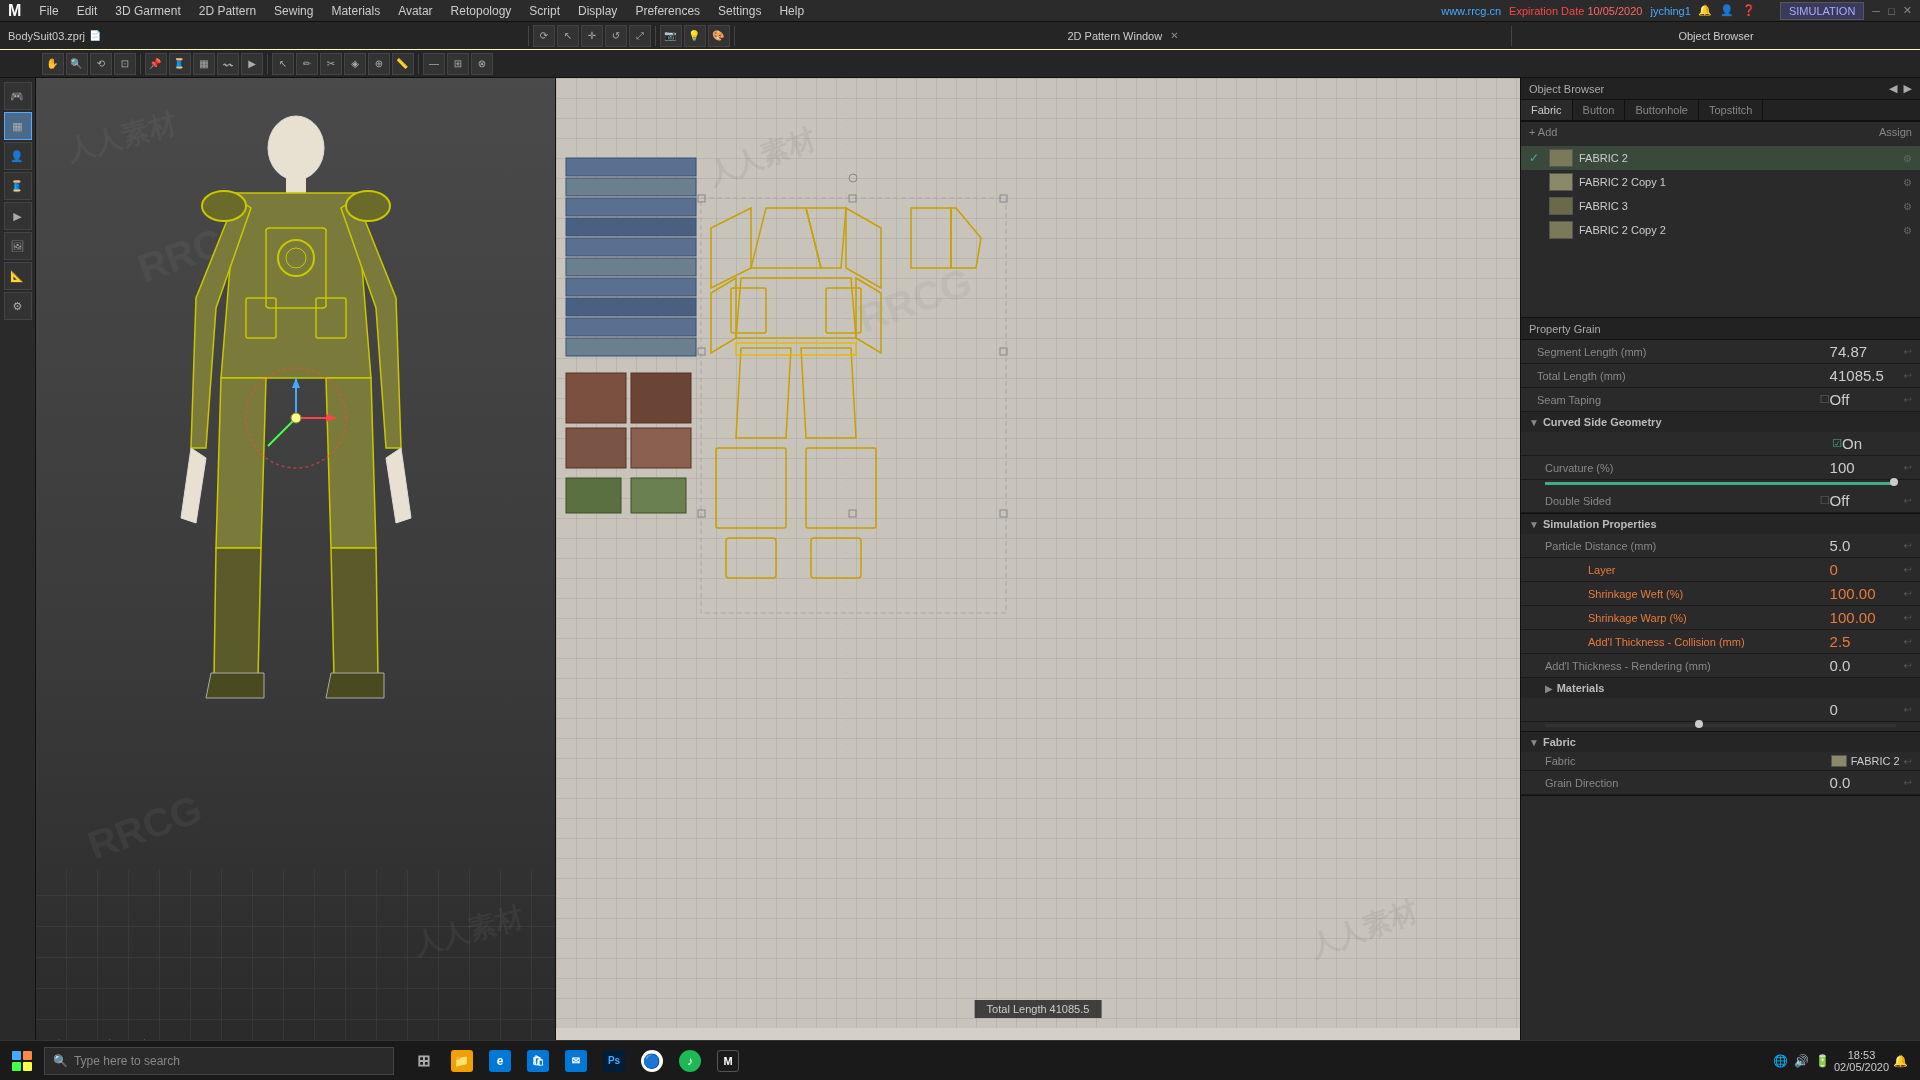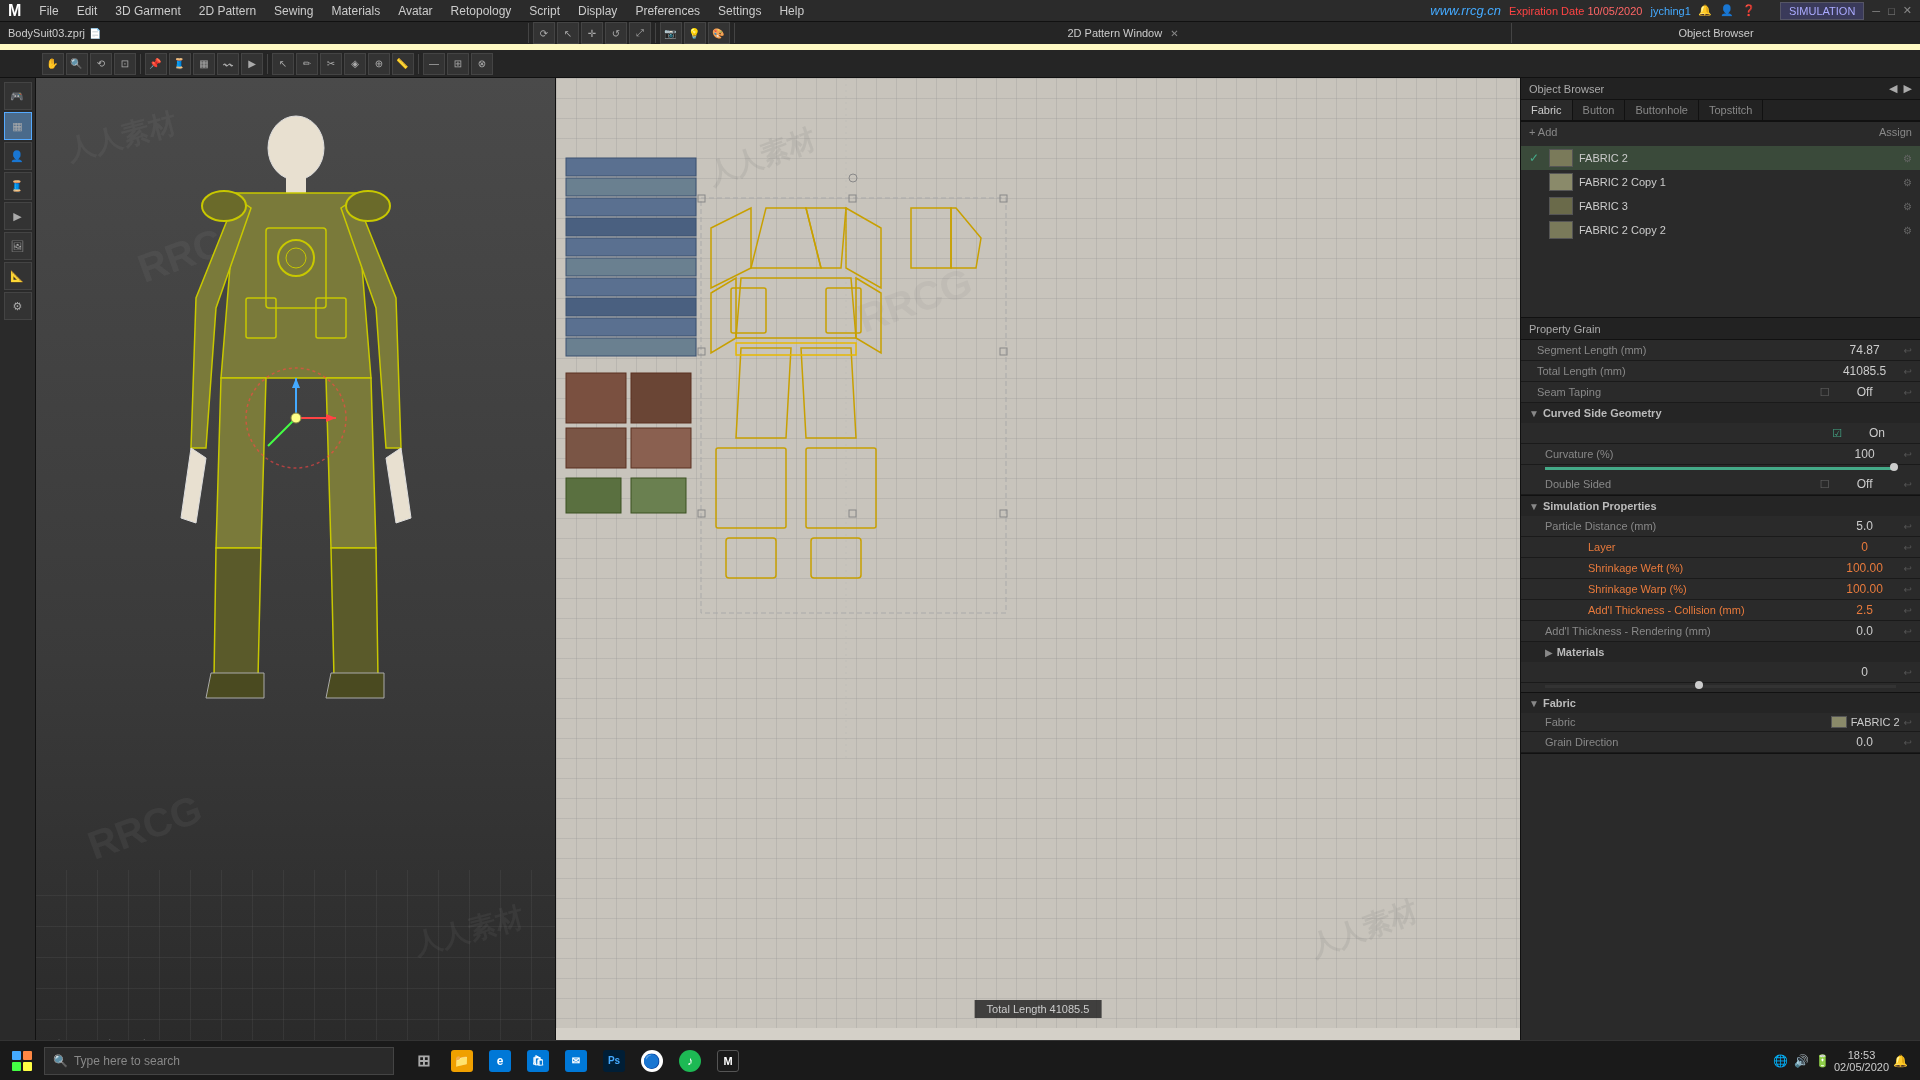--- a/index.html
+++ b/index.html
@@ -45,21 +45,21 @@
     }
 
     
     #toolbar {
       height: 28px;
       background: #252525;
       display: flex;
       align-items: center;
       padding: 0 4px;
       gap: 2px;
-      border-bottom: 6px solid #fef9c3;
+      border-bottom: 1px solid #fef9c3;
     }
     .toolbar-btn {
       width: 22px; height: 22px;
       background: #333;
       border: 1px solid #444;
       color: #aaa;
       font-size: 10px;
       display: flex; align-items: center; justify-content: center;
       cursor: pointer;
     }
@@ -254,21 +254,21 @@
     .prop-section-header .arrow { color: #888; font-size: 10px; }
     .prop-section-header .label { font-size: 11px; color: #bbb; font-weight: bold; }
     .prop-row {
       display: flex;
       align-items: center;
       padding: 3px 8px 3px 16px;
       border-bottom: 1px solid #1a1a1a;
     }
     .prop-label { font-size: 11px; color: #888; flex: 1; }
     .prop-label.orange { color: #e87a3c; margin-left: 43px; }
-    .prop-value { font-size: 12px; color: #ccc; min-width: 70px; text-align: center; }
+    .prop-value { font-size: 15px; color: #ccc; min-width: 70px; text-align: left; }
     .prop-value.orange { color: #e87a3c; }
     .prop-reset { color: #555; font-size: 10px; margin-left: 4px; cursor: pointer; }
     .checkbox-on { color: #4a8; font-size: 11px; }
     .checkbox-off { color: #666; font-size: 11px; }
     .fabric-value-row {
       display: flex;
       align-items: center;
       padding: 3px 8px 3px 16px;
       border-bottom: 1px solid #1a1a1a;
     }
@@ -352,21 +352,21 @@
   <span class="menu-item">Sewing</span>
   <span class="menu-item">Materials</span>
   <span class="menu-item">Avatar</span>
   <span class="menu-item">Retopology</span>
   <span class="menu-item">Script</span>
   <span class="menu-item">Display</span>
   <span class="menu-item">Preferences</span>
   <span class="menu-item">Settings</span>
   <span class="menu-item">Help</span>
   <div class="menu-right">
-    <span style="color:#4af;font-size:13px;font-style:italic;">www.rrcg.cn</span>
+    <span style="color:#4af;font-size:11px;">www.rrcg.cn</span>
     <span class="expiry">
       <span>Expiration Date</span>
       <span style="color:#ff6666;">10/05/2020</span>
     </span>
     <span class="username">jyching1</span>
     <span style="color:#888;">🔔</span>
     <span style="color:#888;">👤</span>
     <span style="color:#888;">❓</span>
     <button class="sim-btn">SIMULATION</button>
     <span style="color:#888;cursor:pointer;">─</span>

